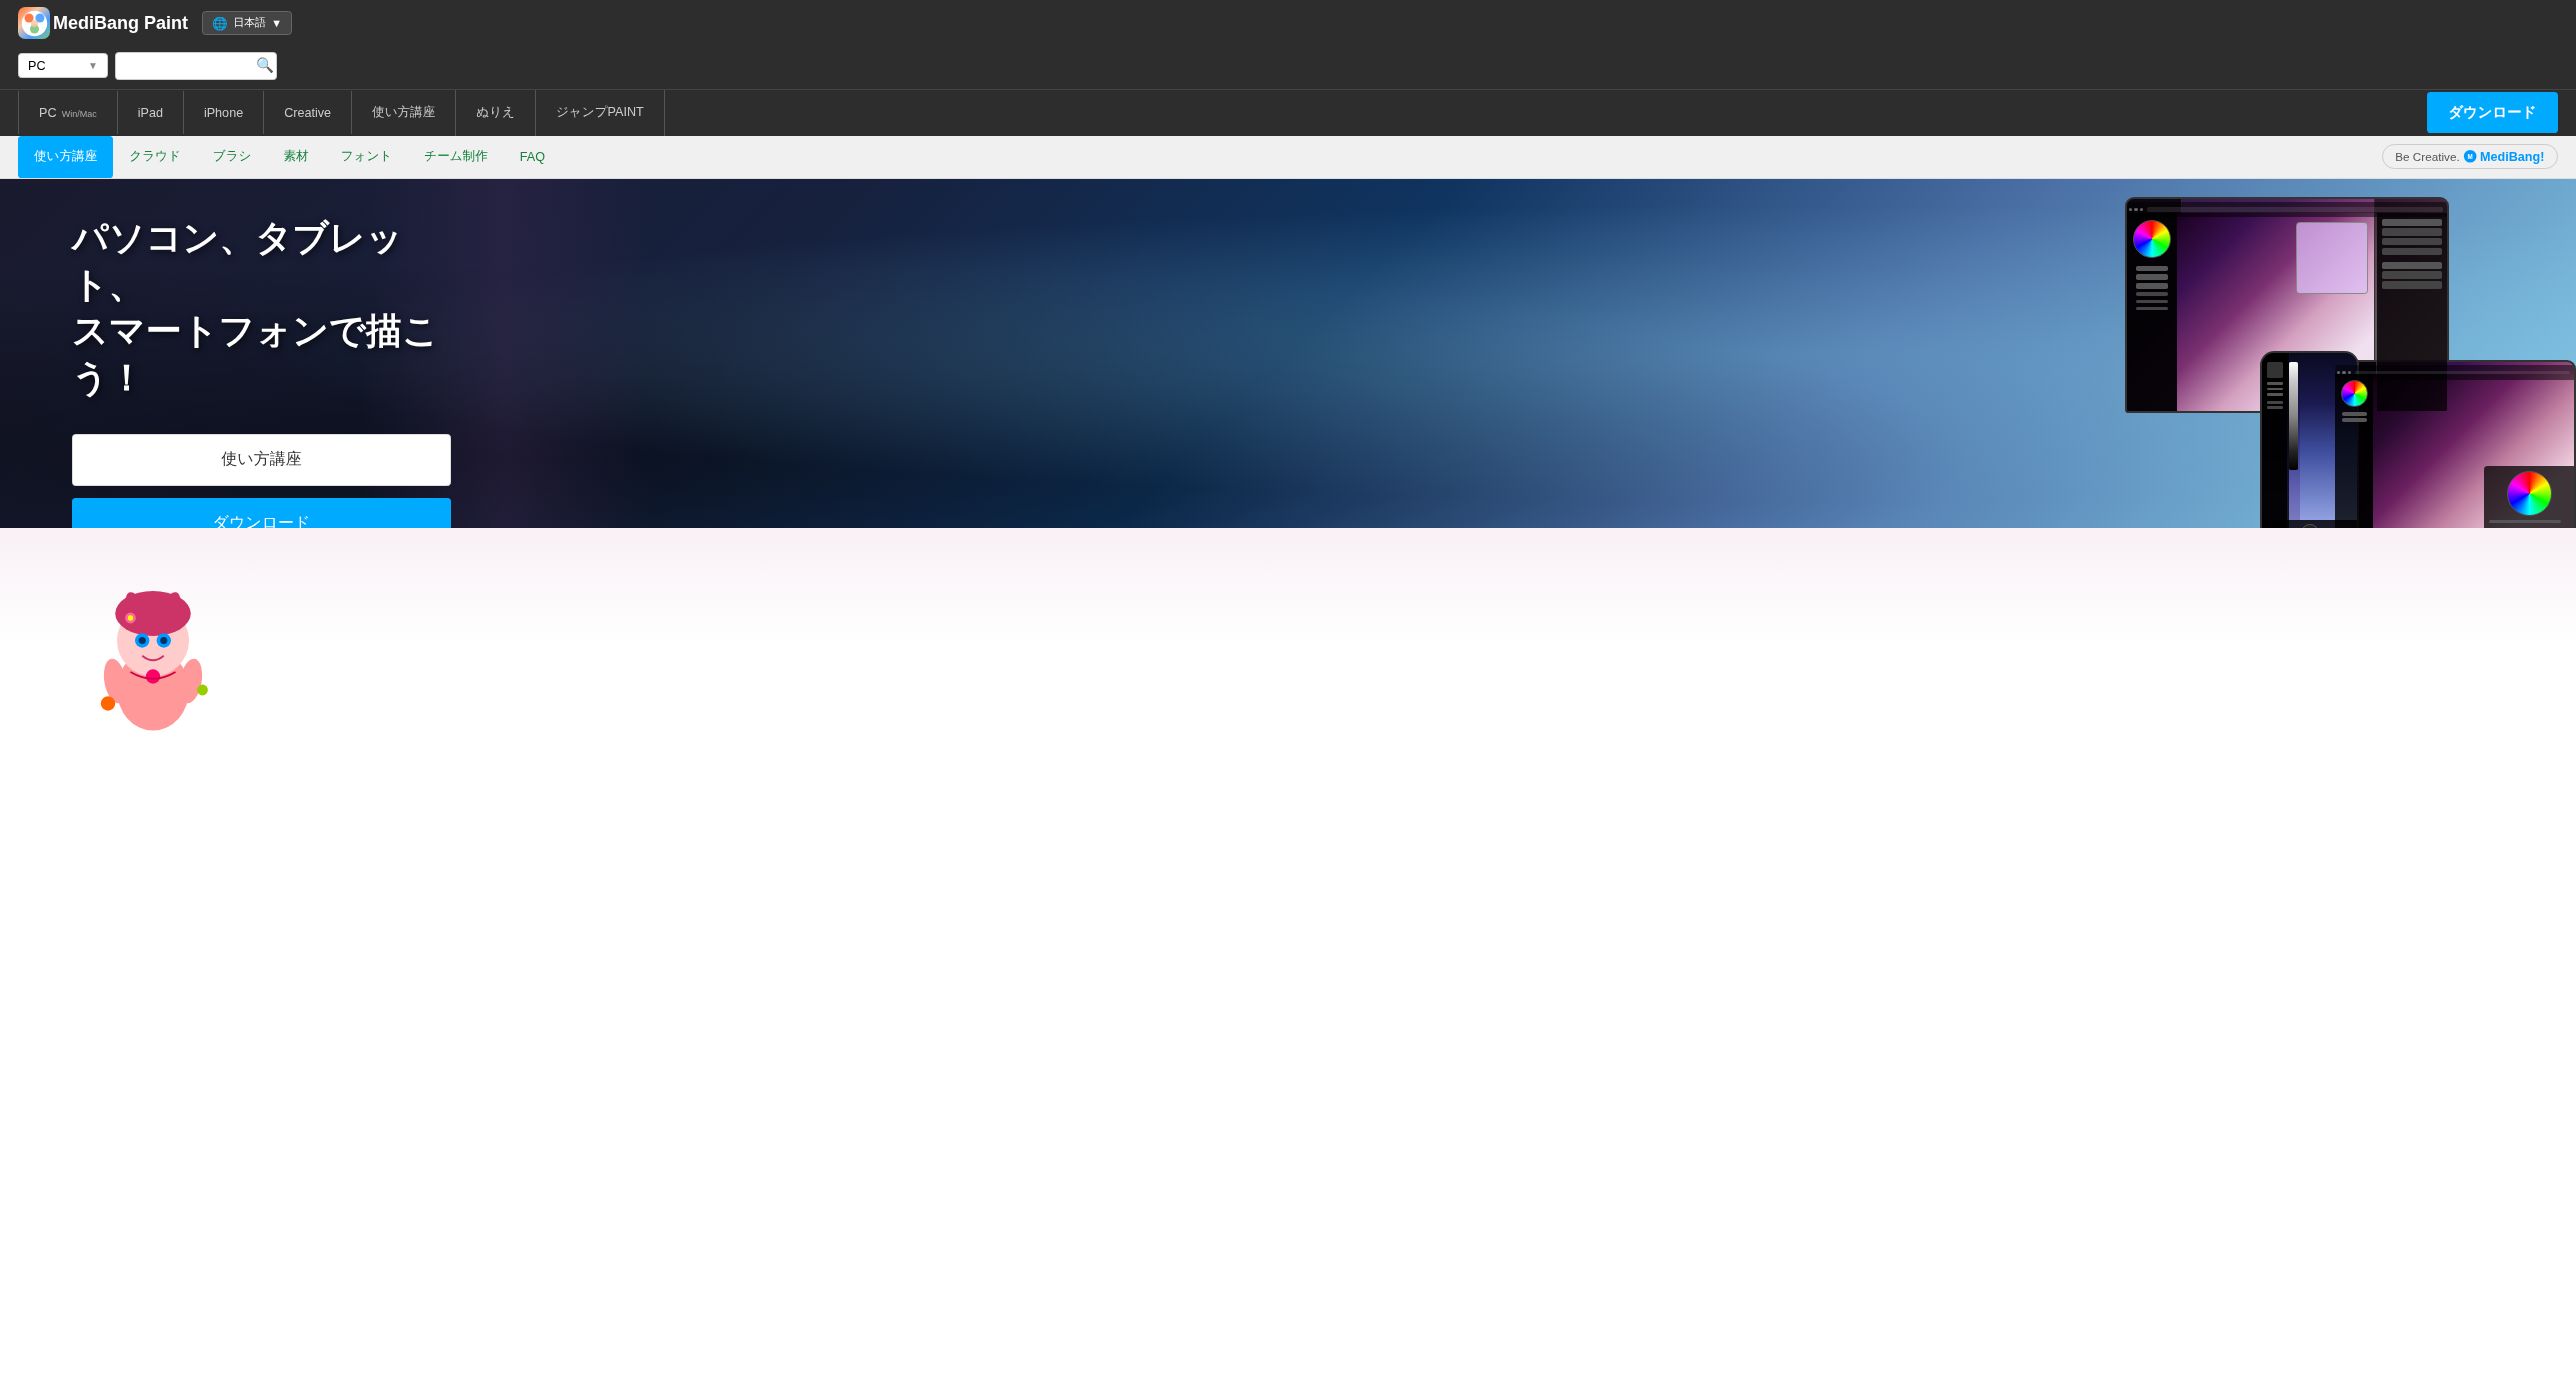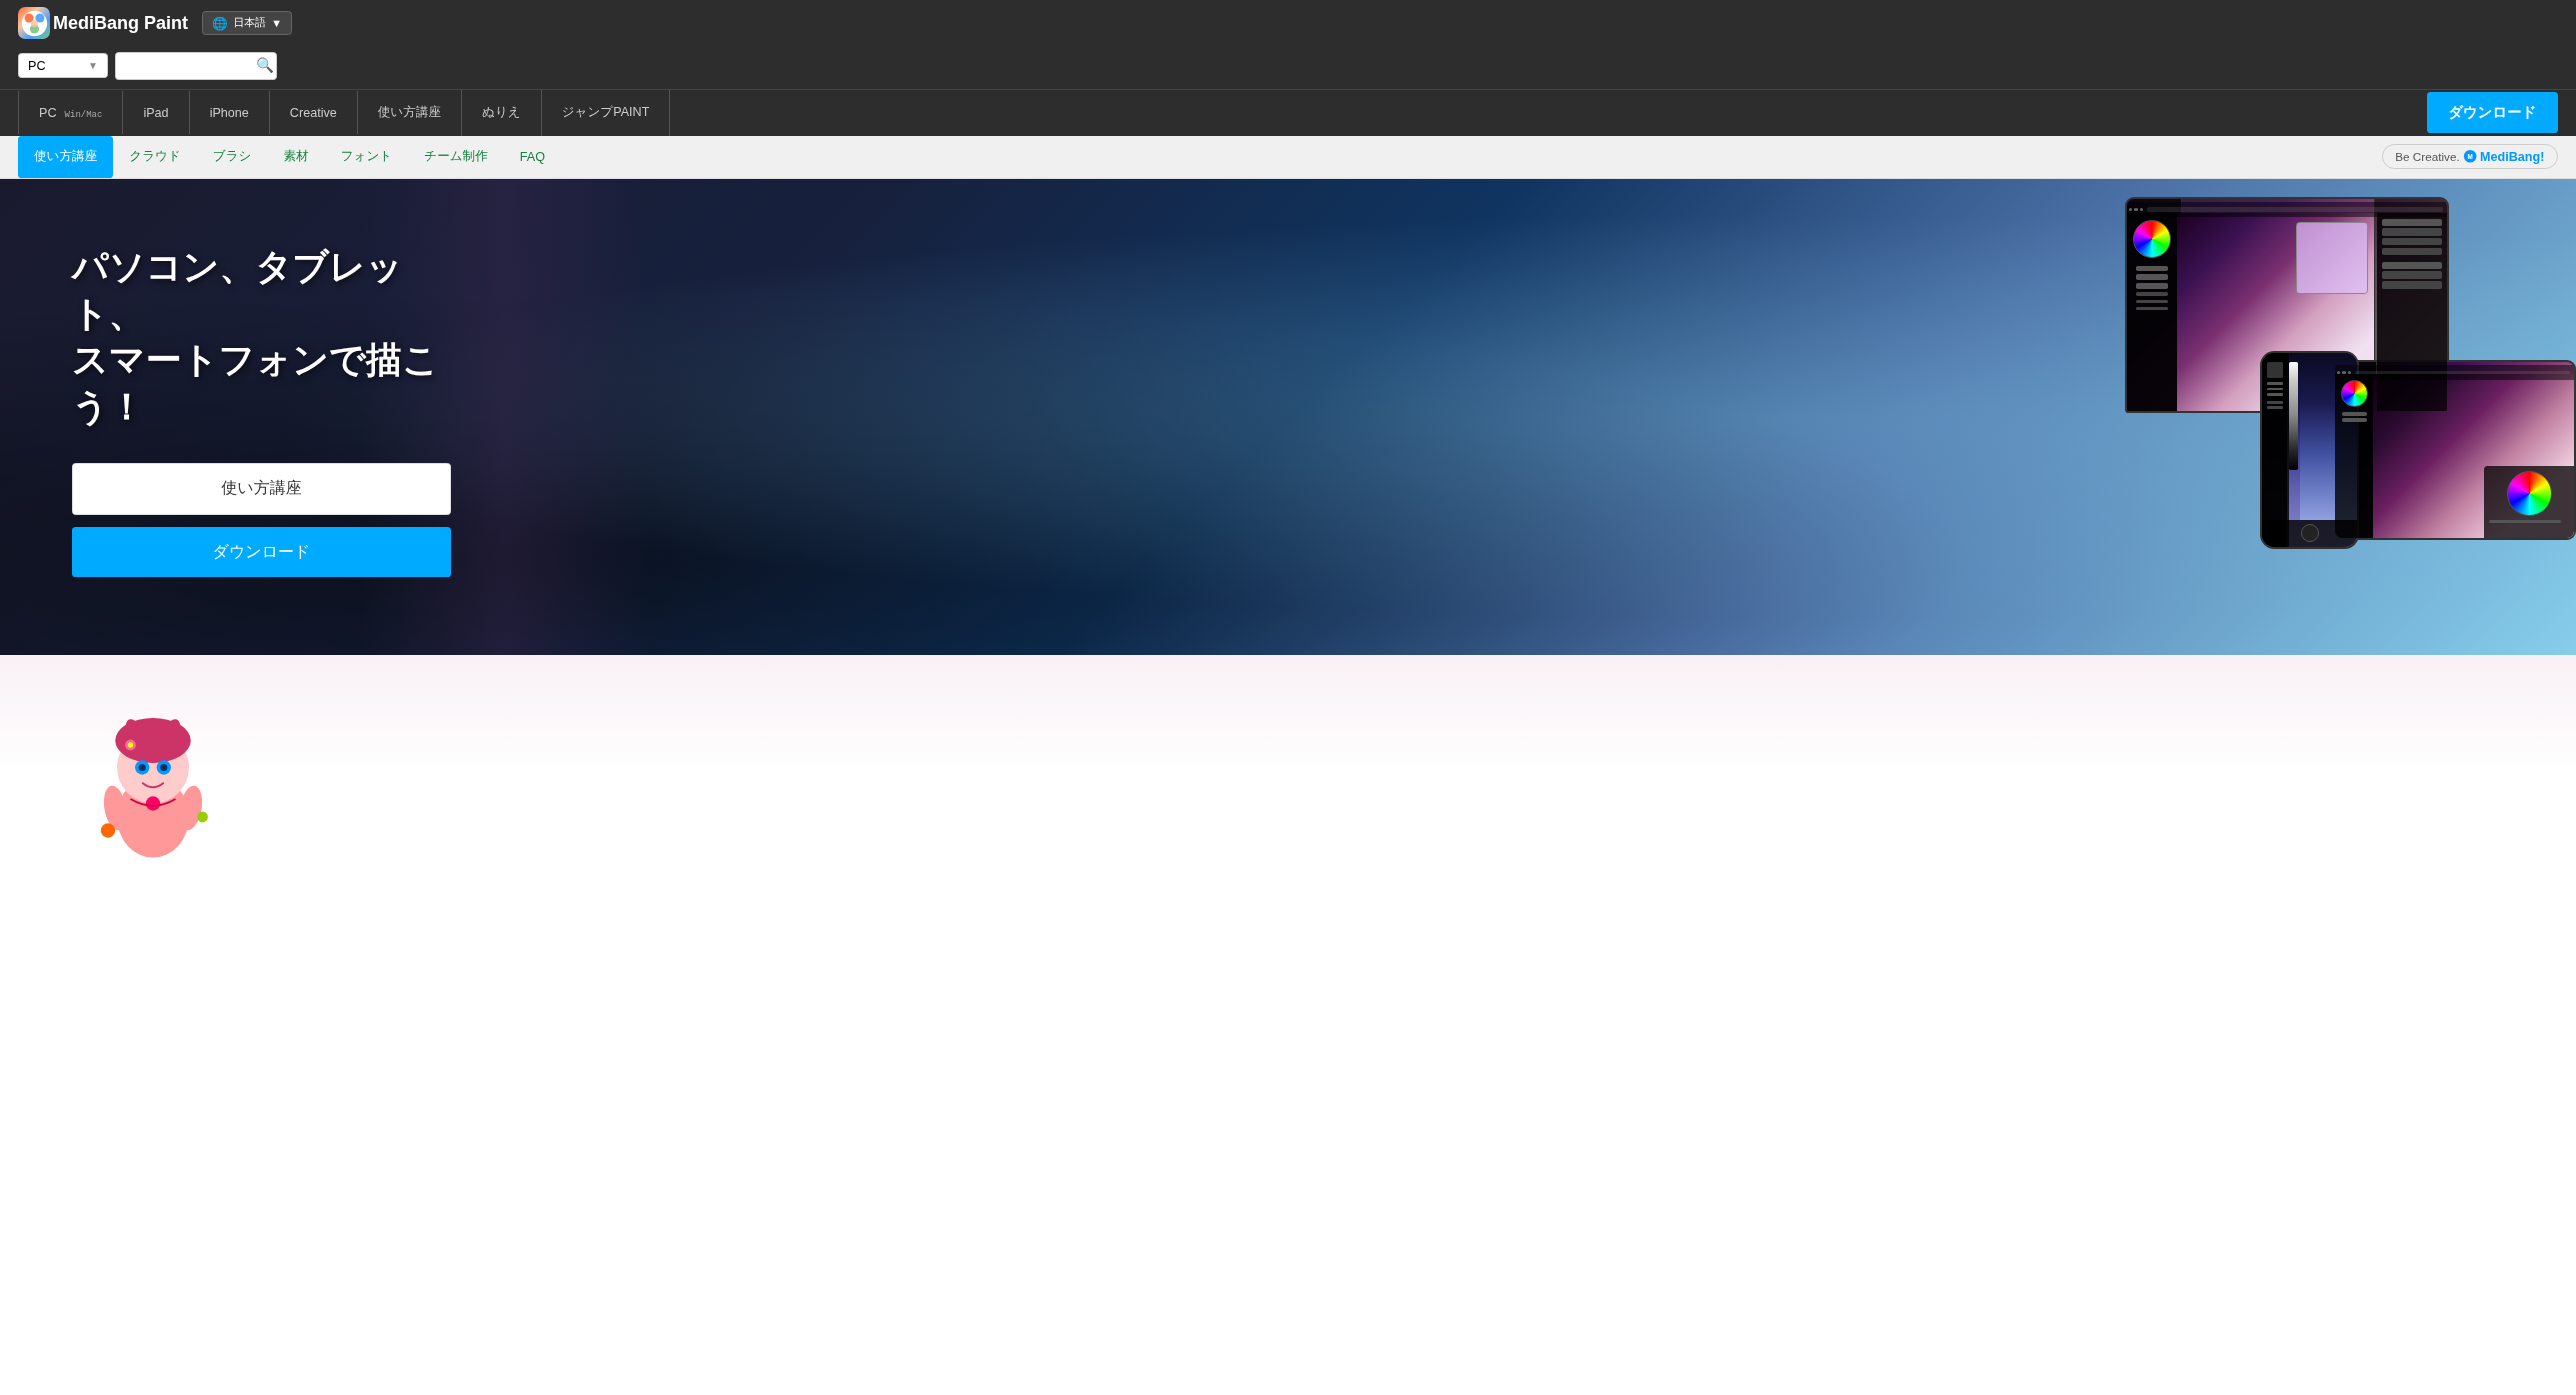--- a/index.html
+++ b/index.html
@@ -111,21 +111,20 @@
       text-decoration: none;
       display: block;
     }
     .nav-item:first-child {
       border-left: 0.9px solid #555;
     }
     .nav-item .sub {
       font-size: 9px;
       color: #aaa;
       margin-left: 2.7px;
-      font-family: Liberation Mono, monospace;
     }
     .download-btn {
       background: #00aaff;
       color: #fff;
       padding: 10.8px 21.6px;
       border: none;
       cursor: pointer;
       font-size: 14.4px;
       font-weight: bold;
       border-radius: 3.6px;
@@ -170,25 +169,25 @@
     }
     .medibang-brand .brand-logo {
       color: #0099ff;
       font-weight: bold;
       font-size: 12.6px;
     }
 
     
     .hero {
       position: relative;
-      height: 476px;
+      height: 349px;
       background: linear-gradient(135deg, #1a1a2e 0%, #16213e 30%, #0f3460 50%, #4a6fa5 70%, #87ceeb 100%);
       overflow: hidden;
       display: flex;
-      align-items: center;
+      align-items: flex-start;
     }
     .hero-bg-overlay {
       position: absolute;
       inset: 0;
       background: 
         radial-gradient(ellipse at 70% 50%, rgba(135,206,235,0.3) 0%, transparent 60%),
         radial-gradient(ellipse at 20% 80%, rgba(0,0,0,0.5) 0%, transparent 50%);
     }
     .hero-content {
       position: relative;

